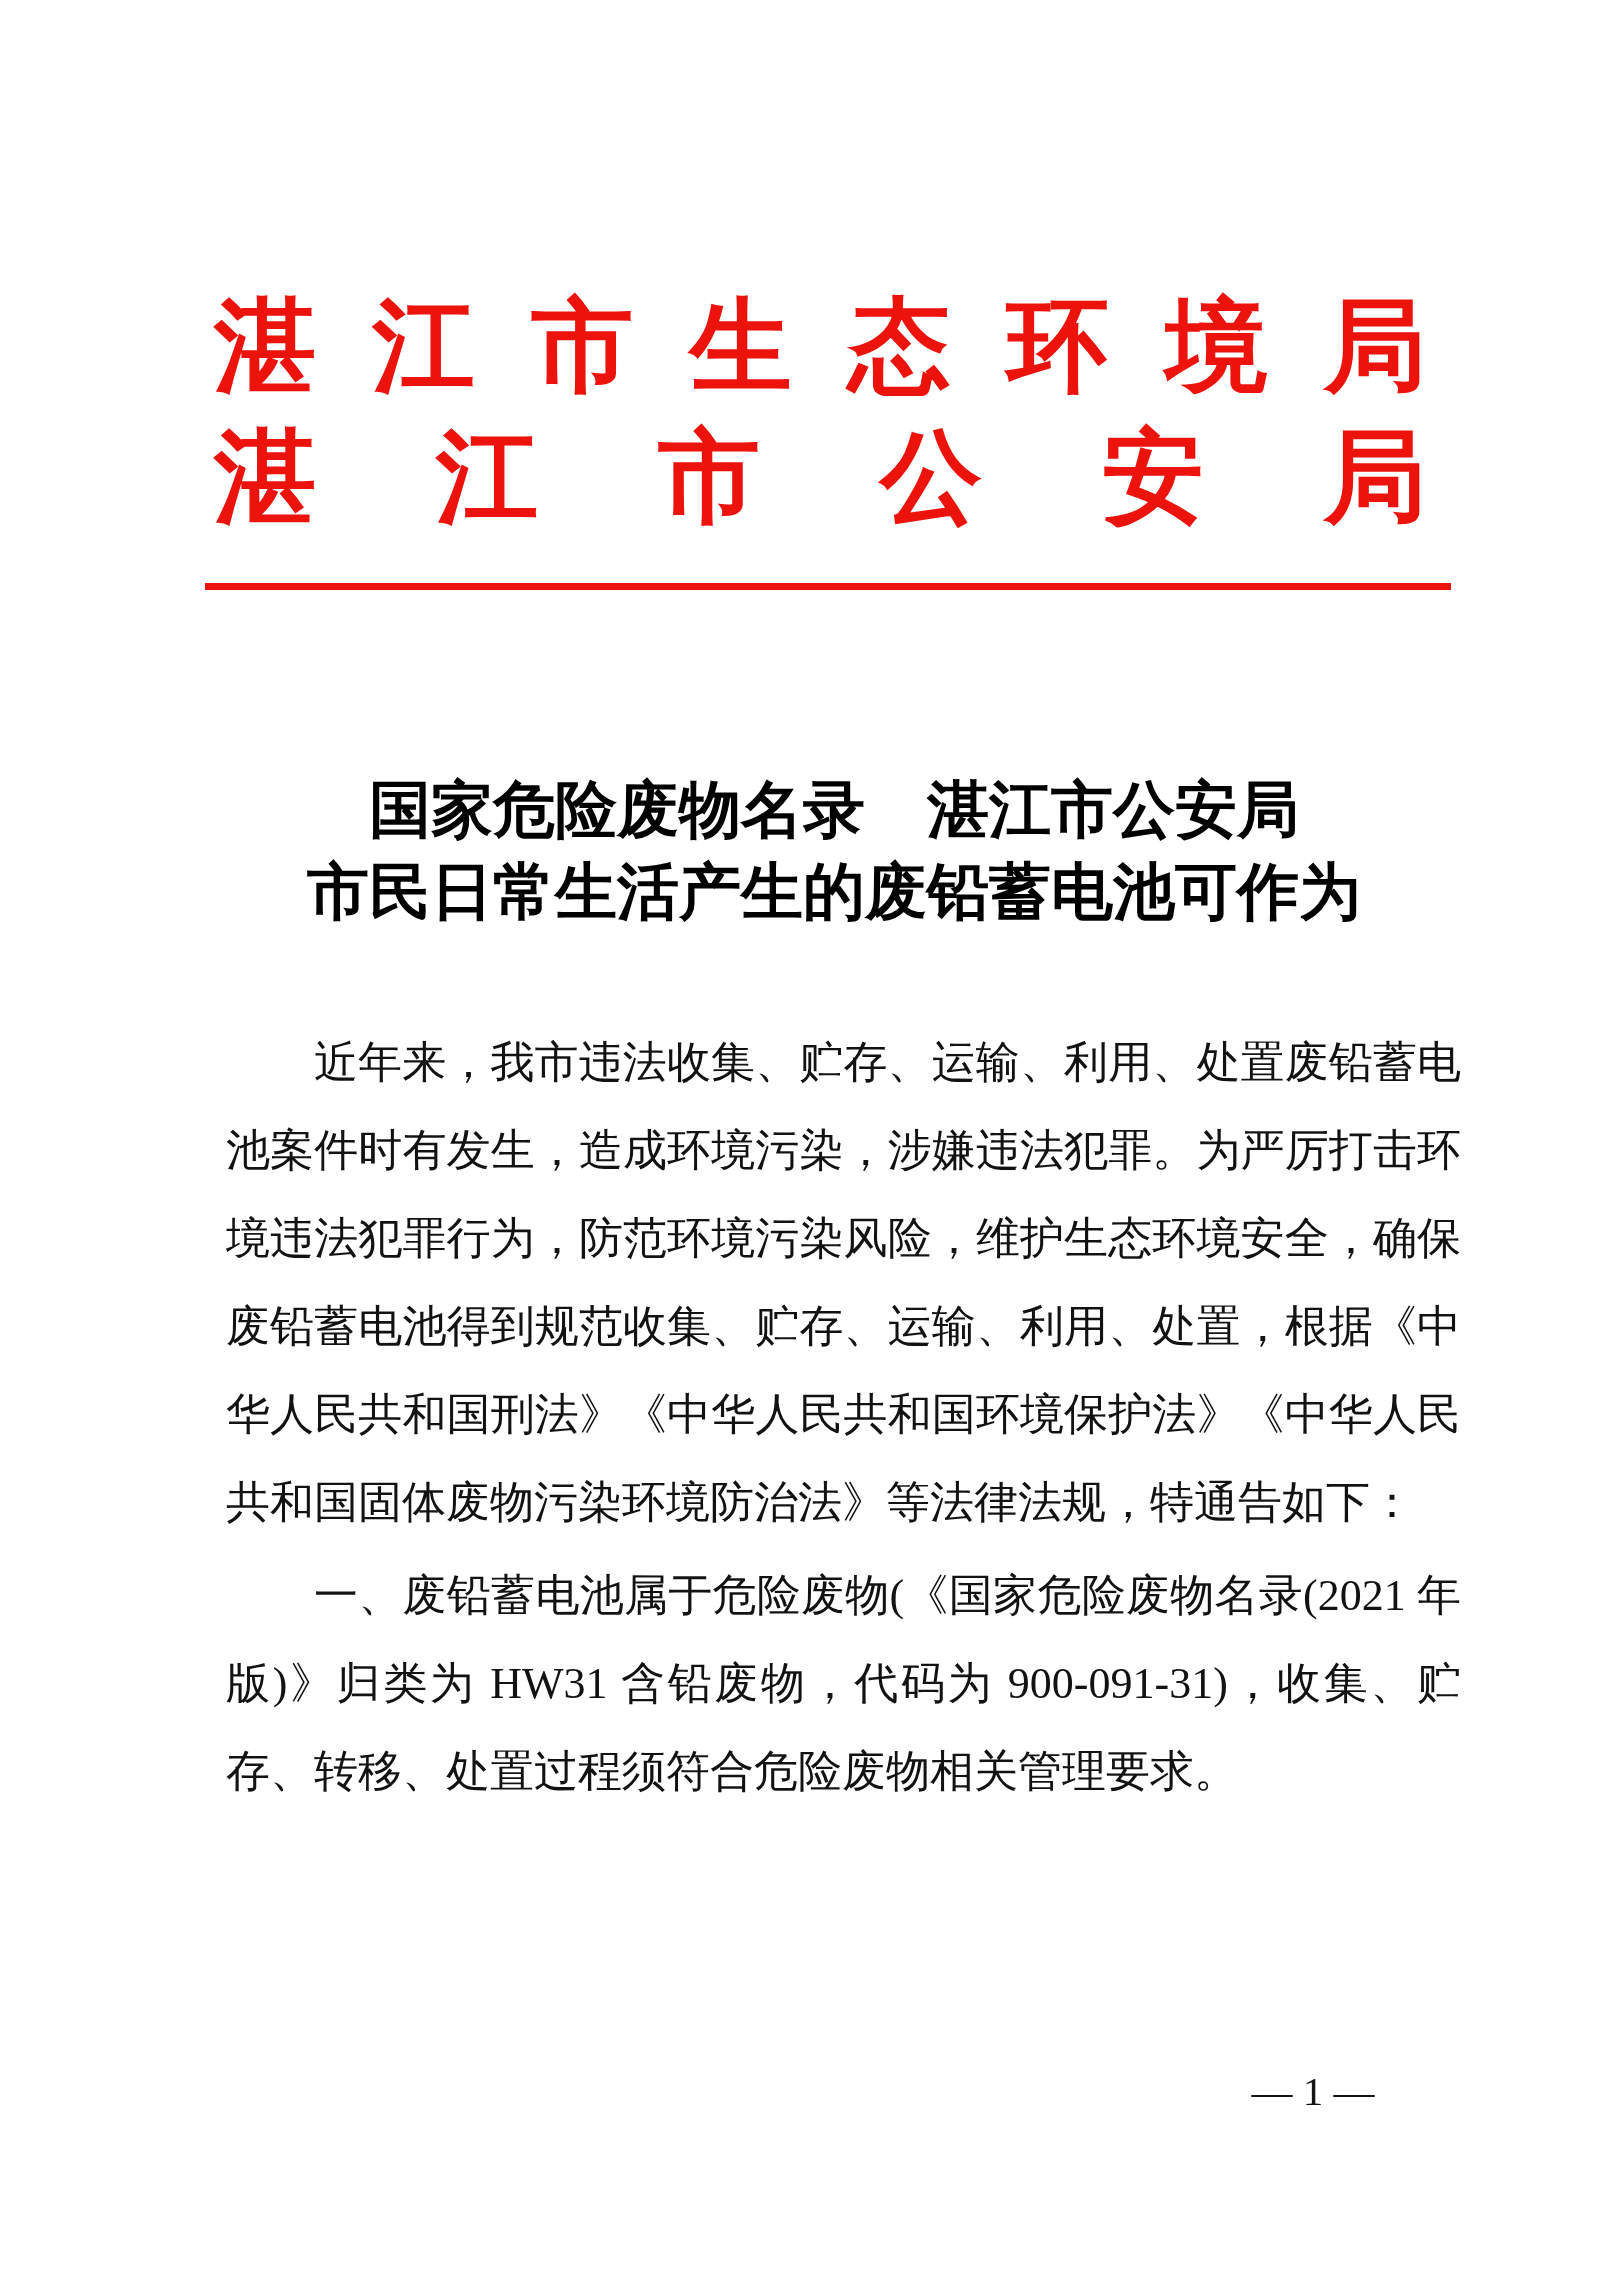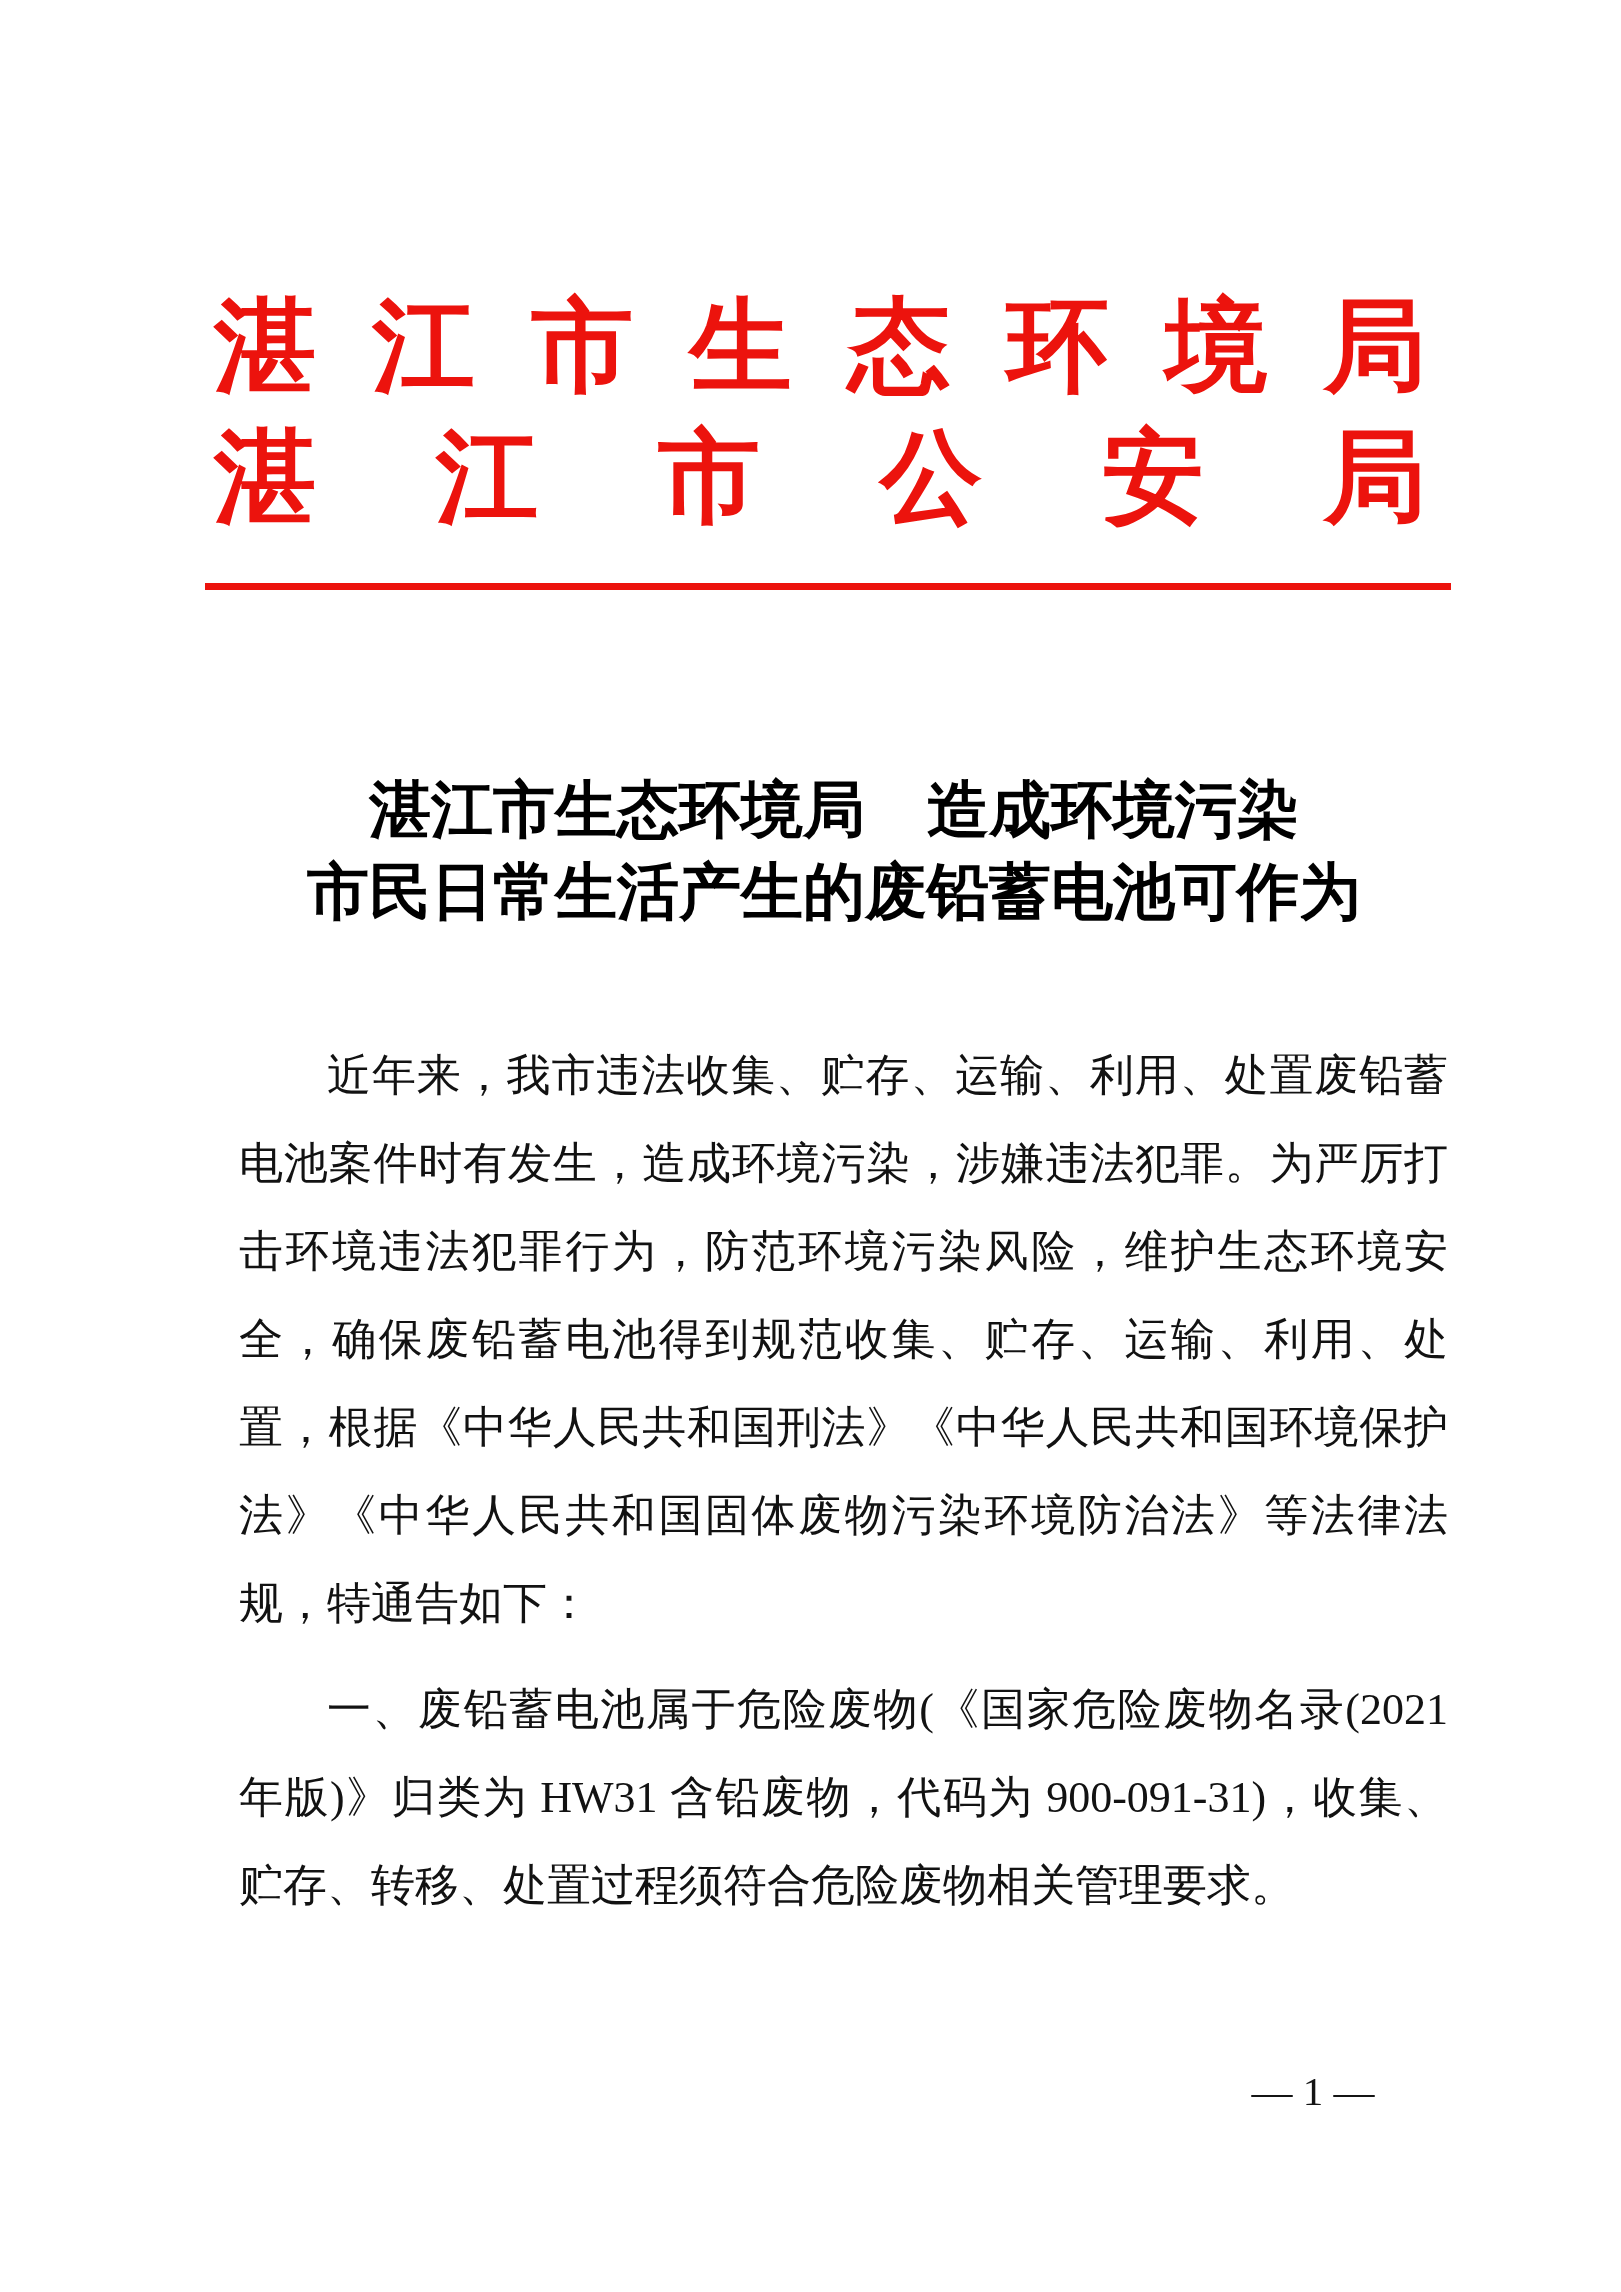--- a/index.html
+++ b/index.html
@@ -59,21 +59,21 @@
     position: absolute;
     left: 221px;
     top: 1014px;
     width: 1245px;
     font-size: 44px;
     line-height: 88px;
     text-align: justify;
     color: #121212;
   }
   .body-text p {
-    margin: 18px;
+    margin: 5px;
     padding: 0;
     text-indent: 88px;
   }
   
   .page-number {
     position: absolute;
     left: 1215px;
     top: 2068px;
     width: 196px;
     text-align: center;
@@ -105,21 +105,21 @@
         <span>市</span>
         <span>公</span>
         <span>安</span>
         <span>局</span>
       </div>
   </div>
 
   <div class="red-rule"></div>
 
   <div class="doc-title">
-    <div>湛江市生态环境局　造成环境污染</div>
+    <div>国家危险废物名录　湛江市公安局</div>
     <div>市民日常生活产生的废铅蓄电池可作为</div>
   </div>
 
   <div class="body-text">
     <p>近年来，我市违法收集、贮存、运输、利用、处置废铅蓄电池案件时有发生，造成环境污染，涉嫌违法犯罪。为严厉打击环境违法犯罪行为，防范环境污染风险，维护生态环境安全，确保废铅蓄电池得到规范收集、贮存、运输、利用、处置，根据《中华人民共和国刑法》《中华人民共和国环境保护法》《中华人民共和国固体废物污染环境防治法》等法律法规，特通告如下：</p>
     <p>一、废铅蓄电池属于危险废物(《国家危险废物名录(2021 年版)》归类为 HW31 含铅废物，代码为 900-091-31)，收集、贮存、转移、处置过程须符合危险废物相关管理要求。</p>
   </div>
 
   <div class="page-number">— 1 —</div>
 

